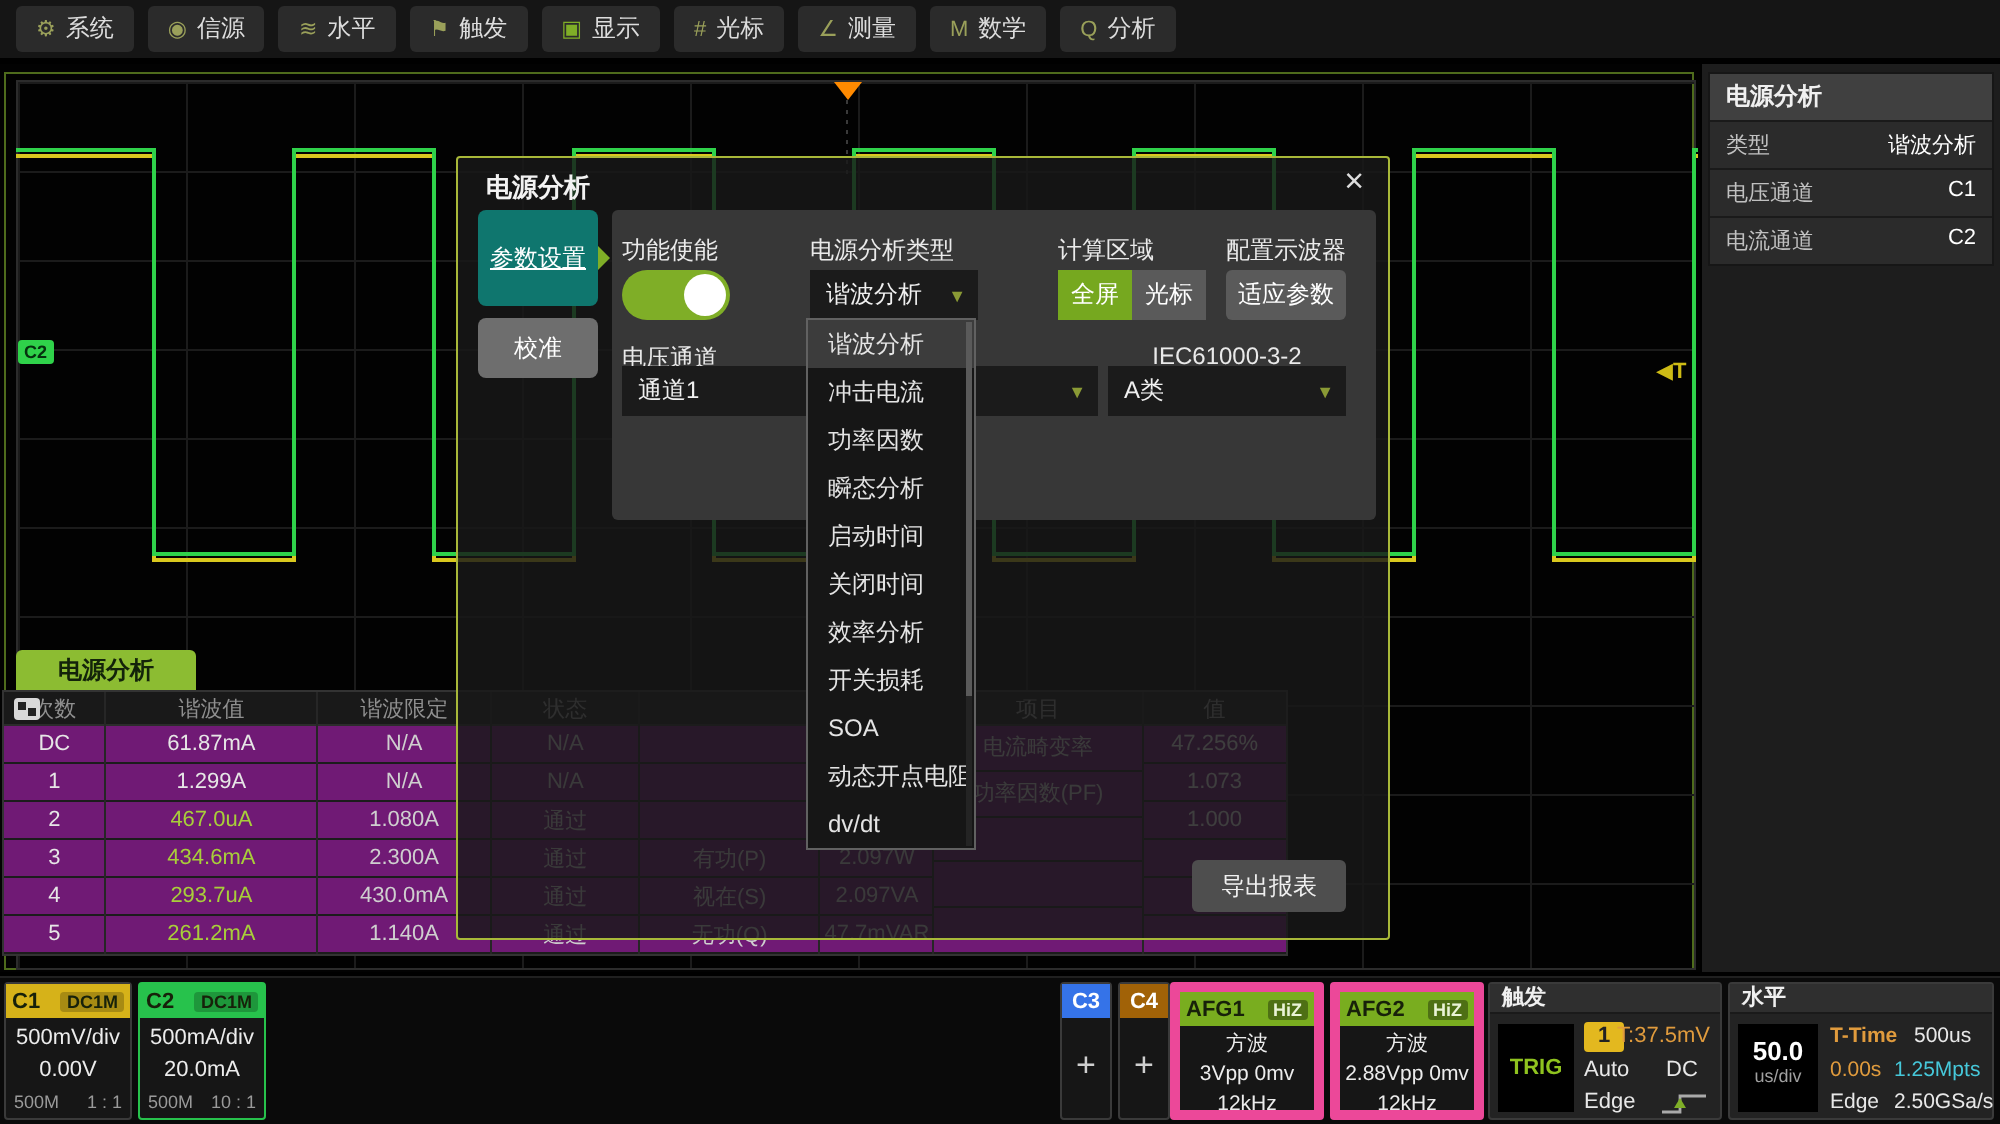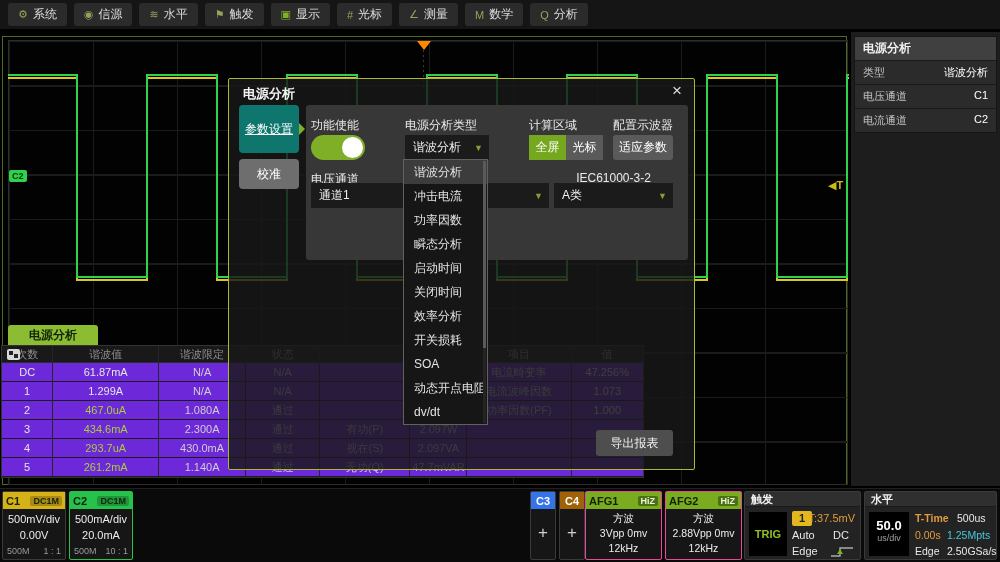--- a/index.html
+++ b/index.html
@@ -35,21 +35,21 @@
   
   .rpanel { position:absolute; left:850px; top:32px; width:150px; height:454px; background:#1d1d1d; border-left:1px solid #000; z-index:6; }
   .rbox { margin:4px 3px 0 3px; background:#2b2b2b; border:1px solid #161616; }
   .rhead { background:#404040; font-size:12px; font-weight:bold; color:#f0f0f0; padding:3px 8px; }
   .rrow { display:flex; justify-content:space-between; font-size:11px; padding:4px 8px; border-top:1px solid #1a1a1a; }
   .rrow .rl { color:#c0c0c0; } .rrow .rv { color:#fff; }
 
   
   .results { position:absolute; left:0; top:325px; z-index:4; }
   .rtab { position:absolute; left:8px; top:0; width:90px; height:21px; background:#8cbc32; color:#13230a; font-size:12px; font-weight:bold; text-align:center; line-height:21px; border-radius:3px 3px 0 0; }
-  .rtable { position:absolute; left:1px; top:20px; width:643px; height:133px; background:#6d28d9; border:1px solid #333; display:flex; }
+  .rtable { position:absolute; left:1px; top:20px; width:643px; height:133px; background:#701a75; border:1px solid #333; display:flex; }
   .col { border-right:1px solid #262626; display:flex; flex-direction:column; }
   .hcell { height:17px; background:#191919; color:#8f8f8f; font-size:11px; display:flex; align-items:center; justify-content:center; border-bottom:1px solid #2c2c2c; position:relative; }
   .cell { flex:1; font-size:11px; display:flex; align-items:center; justify-content:center; border-bottom:1px solid #1c1c1c; color:#e6e6e6; }
   .cell.grn { color:#a8ce3a; }
   .cell.dim2 { color:#cfcfcf; }
   .snap { position:absolute; left:5px; top:3px; width:13px; height:11px; background:#d8d8d8; border-radius:2px; }
   .snap i { position:absolute; left:2px; top:2px; width:4px; height:4px; background:#222; }
   .snap b { position:absolute; right:2px; bottom:2px; width:4px; height:4px; background:#222; }
 
   
@@ -85,21 +85,21 @@
   .chbadge { font-size:9px; font-weight:bold; background:rgba(0,0,0,0.22); border-radius:2px; padding:0 3px; }
   .chbody { text-align:center; font-size:11px; color:#ececec; line-height:16px; margin-top:2px; }
   .chfoot { display:flex; justify-content:space-between; font-size:9px; color:#9a9a9a; padding:0 4px; margin-top:3px; }
   .b-c1 { left:2px; width:64px; } .b-c1 .chhead { background:#d6b219; }
   .b-c2 { left:69px; width:64px; border-color:#27c24c; } .b-c2 .chhead { background:#27c24c; }
   .minich { position:absolute; top:2px; width:26px; height:69px; background:#161616; border:1px solid #3a3a3a; border-radius:2px; cursor:pointer; }
   .minich .chhead { justify-content:center; color:#fff; }
   .b-c3 { left:530px; } .b-c3 .chhead { background:#3573e8; }
   .b-c4 { left:559px; } .b-c4 .chhead { background:#a16207;text-align:right; }
   .plus { text-align:center; font-size:17px; color:#cfcfcf; margin-top:14px; }
-  .afg { position:absolute; top:2px; width:77px; height:69px; background:#161616; border:1px solid #ec4899; border-radius:2px; cursor:pointer; }
+  .afg { position:absolute; top:2px; width:77px; height:69px; background:#161616; border:5px solid #ec4899; border-radius:2px; cursor:pointer; }
   .afg .chhead { background:#79ad1f; }
   .afg .chbadge { color:#eaf3d6; background:rgba(0,0,0,0.35); }
   .afg .chbody { font-size:10.5px; line-height:15px; }
   .b-afg1 { left:585px; } .b-afg2 { left:665px; }
   .panel { position:absolute; top:2px; height:69px; background:#232323; border:1px solid #3a3a3a; border-radius:2px; }
   .ptitle { height:15px; background:#2f2f2f; font-size:11px; font-weight:bold; color:#f0f0f0; padding-left:6px; line-height:15px; border-bottom:1px solid #1a1a1a; }
   .b-trig { left:744px; width:117px; }
   .trigbox { position:absolute; left:4px; top:20px; width:38px; height:44px; background:#000; color:#8fc31f; font-size:11px; font-weight:bold; display:flex; align-items:center; justify-content:center; cursor:pointer; }
   .tbadge { position:absolute; left:47px; top:19px; width:20px; height:15px; background:#e3b81f; color:#222; font-size:11px; font-weight:bold; text-align:center; line-height:15px; border-radius:2px; }
   .tlevel { position:absolute; right:5px; top:20px; font-size:11px; color:#e09b3d; }
@@ -245,21 +245,20 @@
         <div class="cell dim2">1.451V</div>
         <div class="cell dim2">1.446A</div>
         <div class="cell dim2">12.00kHz</div>
         <div class="cell dim2">2.097W</div>
         <div class="cell dim2">2.097VA</div>
         <div class="cell dim2">47.7mVAR</div>
       </div>
       <div class="col" style="width:128px">
         <div class="hcell">项目</div>
         <div class="cell dim2">电流畸变率</div>
-        <div class="cell dim2">电流波峰因数</div>
         <div class="cell dim2">功率因数(PF)</div>
         <div class="cell dim2"></div>
         <div class="cell dim2"></div>
         <div class="cell dim2"></div>
       </div>
       <div class="col" style="width:88px;border-right:none">
         <div class="hcell">值</div>
         <div class="cell">47.256%</div>
         <div class="cell">1.073</div>
         <div class="cell">1.000</div>

